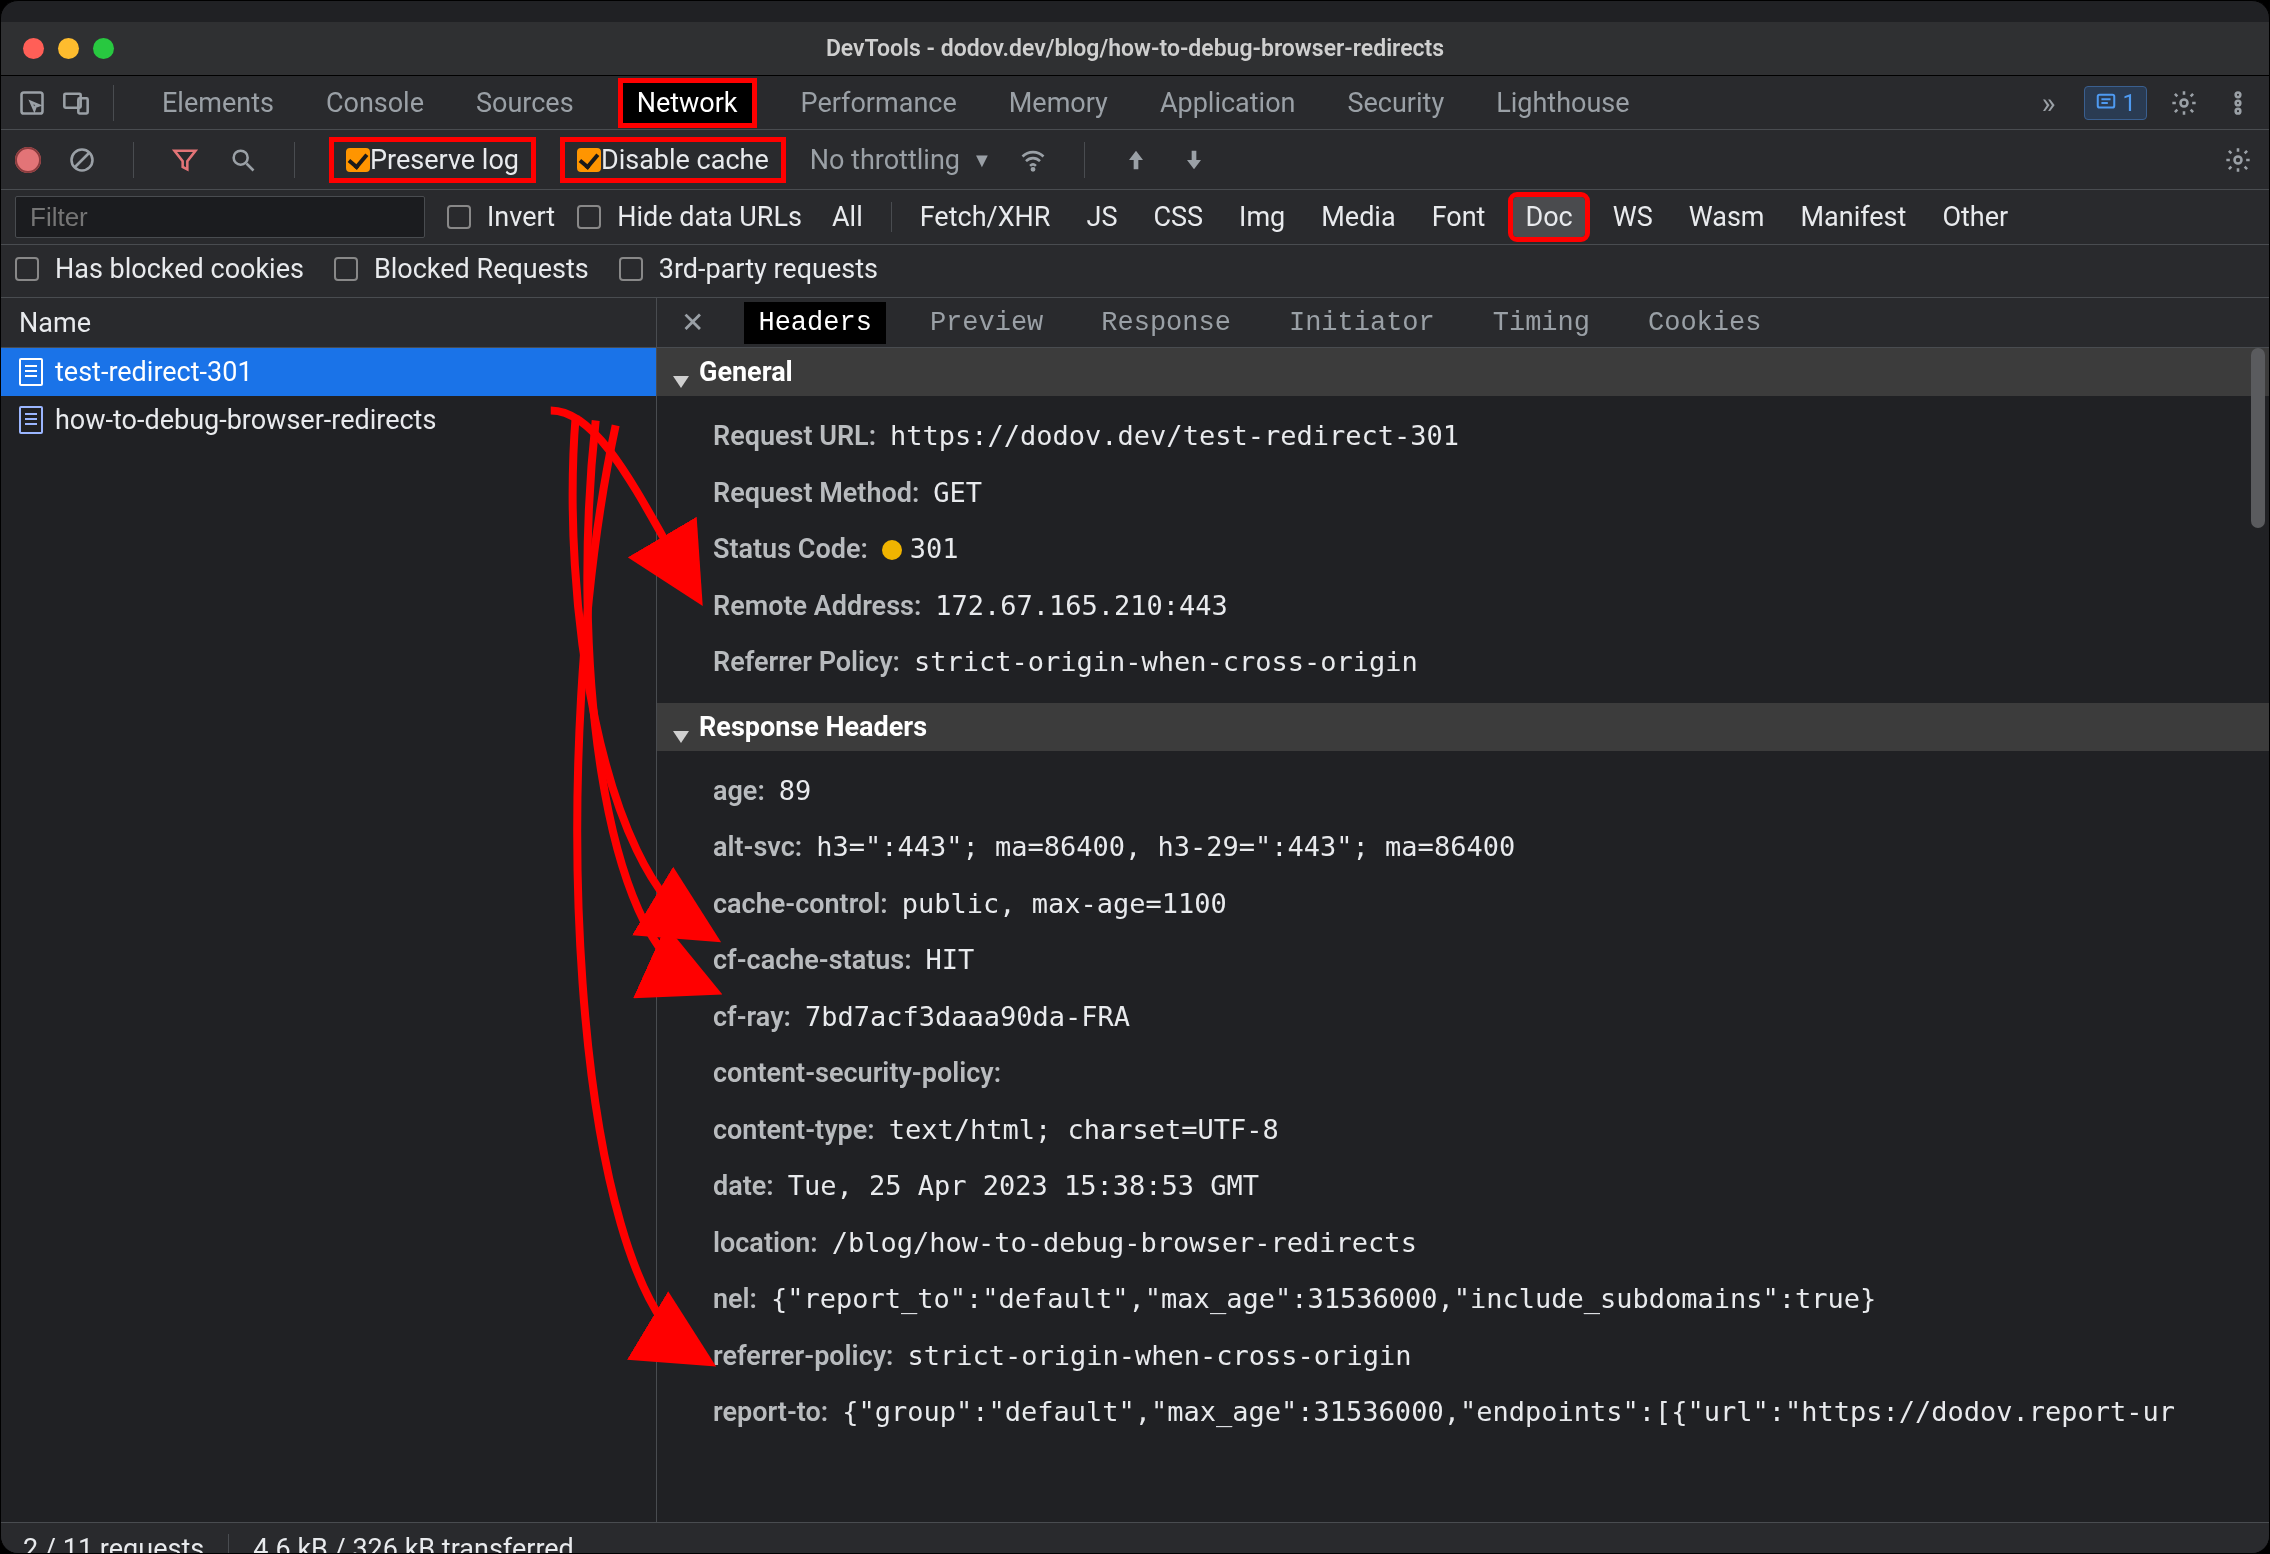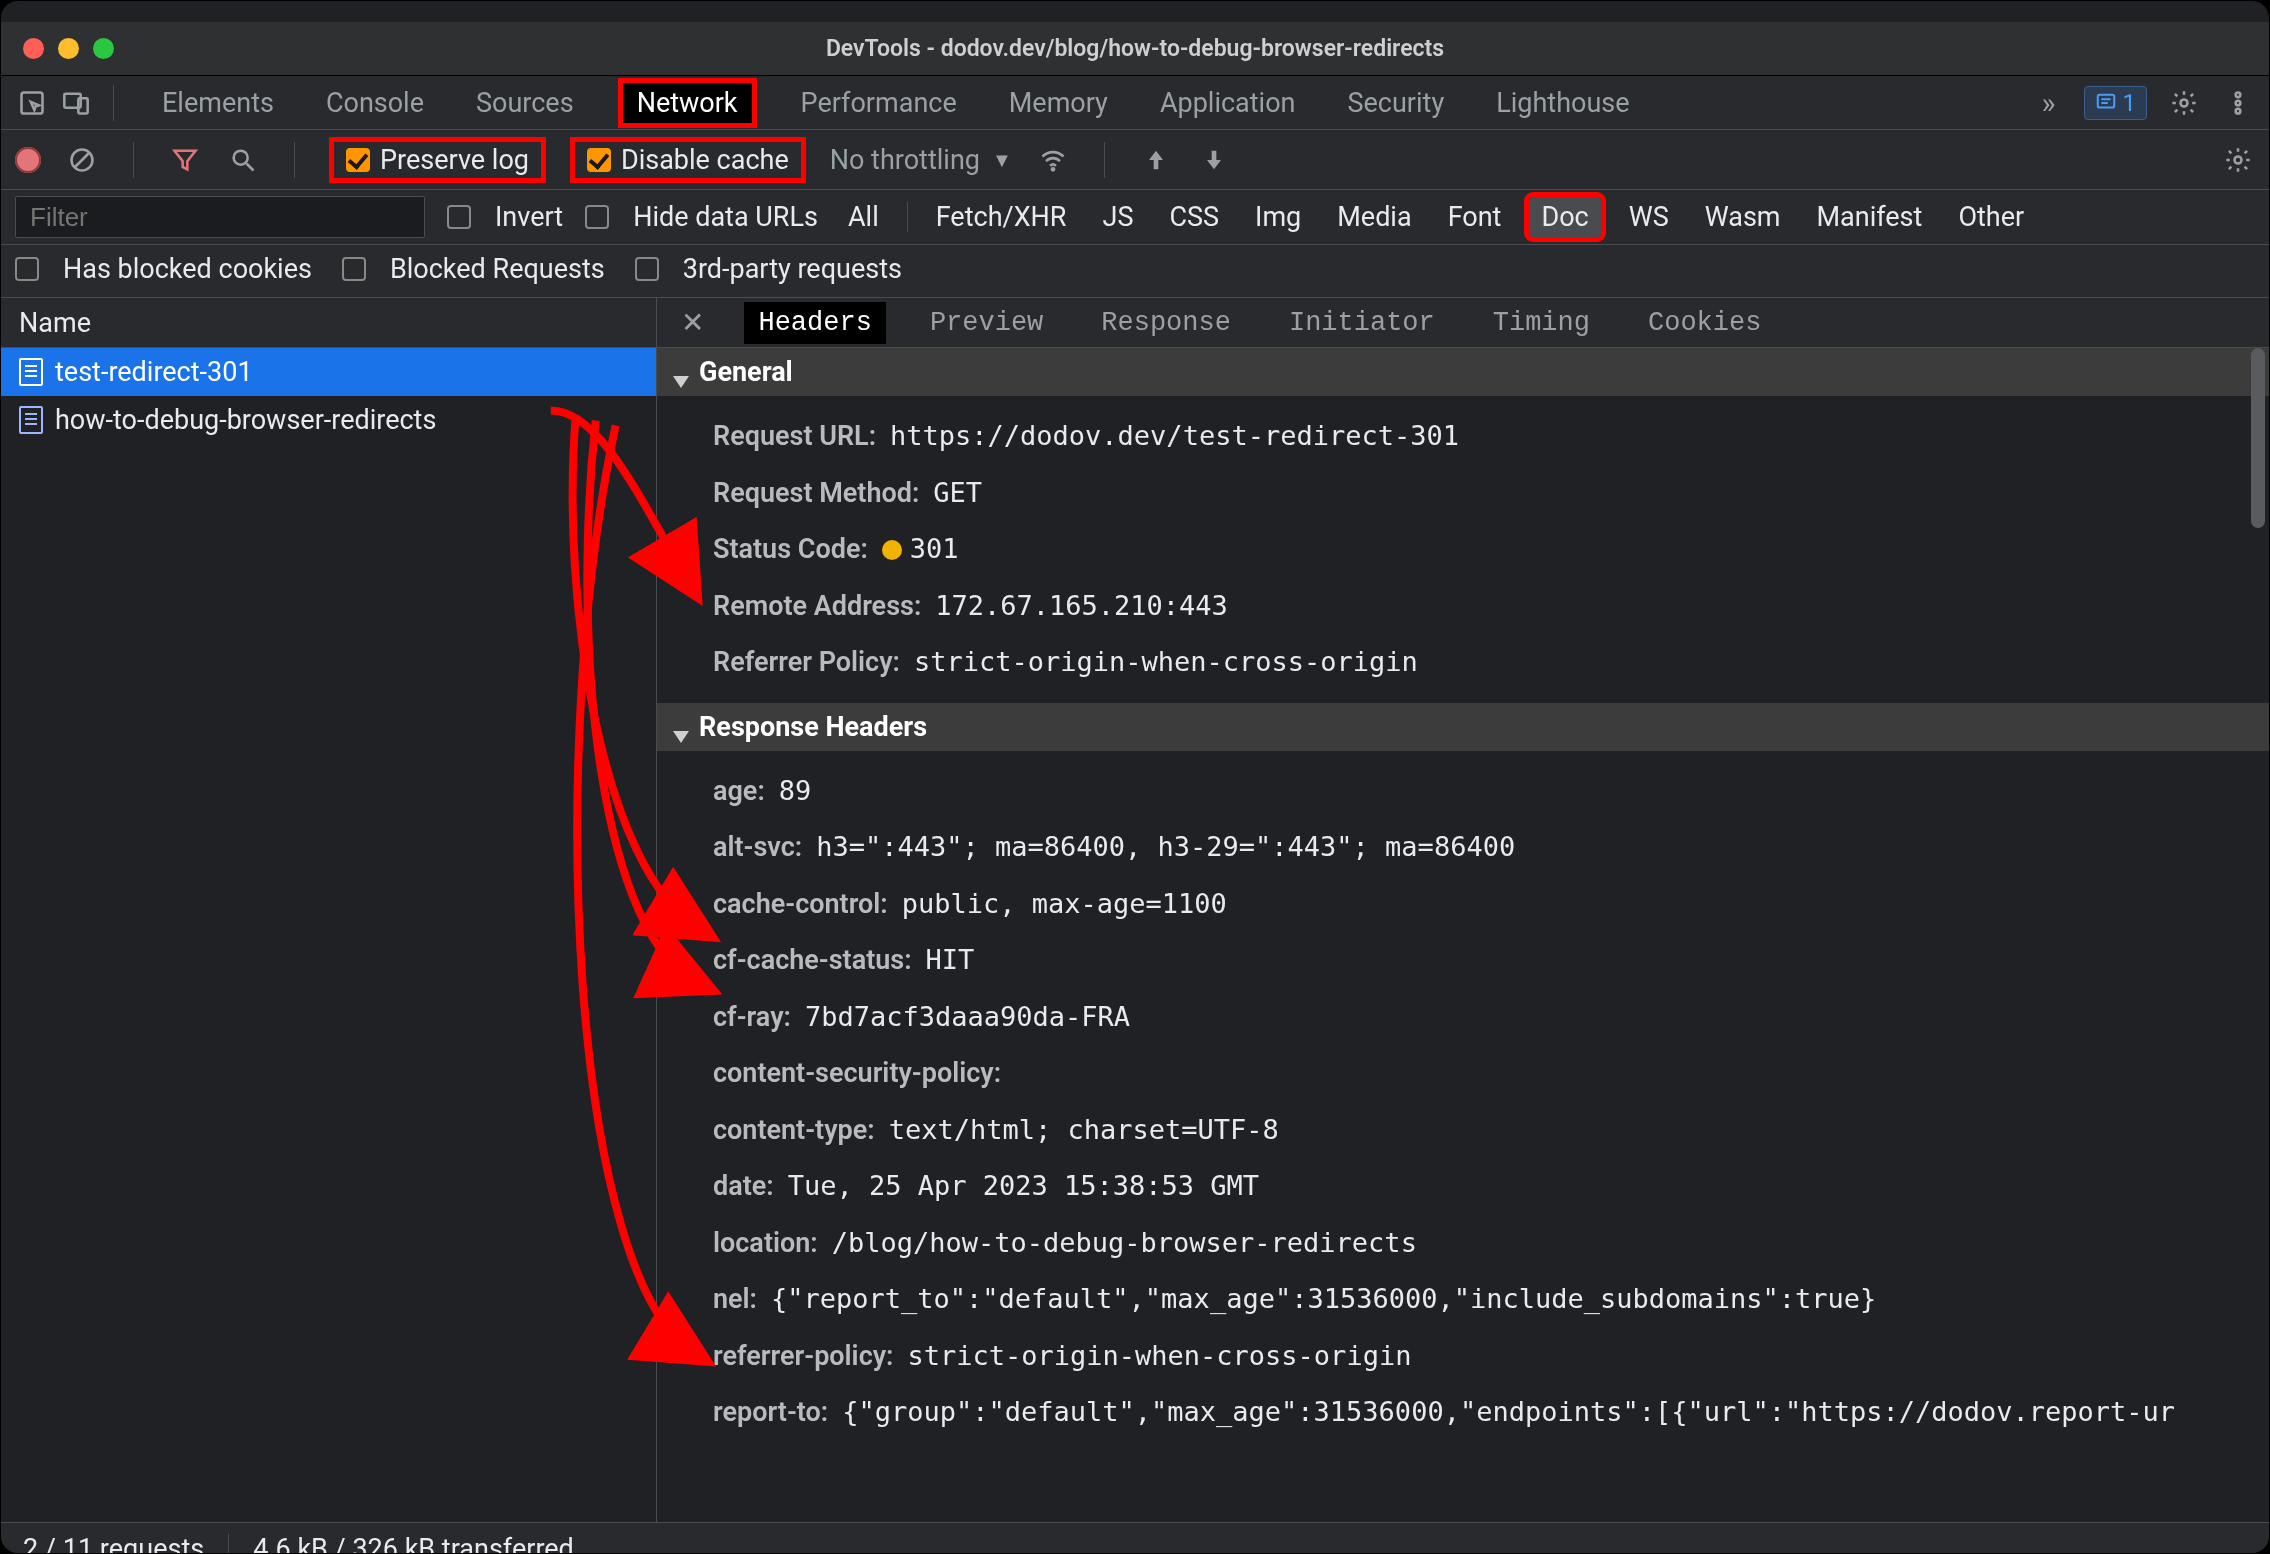--- a/index.html
+++ b/index.html
@@ -88,21 +88,21 @@
   .net-toolbar {
     height:60px;
     background:var(--bg-toolbar);
     display:flex; align-items:center;
     padding:0 14px;
     gap:24px;
     border-bottom:1px solid var(--border);
   }
   .record-dot { width:26px; height:26px; border-radius:50%; background:#e37477; box-shadow:0 0 0 2px #8a3c3e inset; }
   .checkbox-group {
-    display:flex; align-items:center; gap:10px;
+    display:flex; align-items:center; 
     padding:2px 12px;
   }
   .highlight-red { border:5px solid var(--red); padding:2px 12px; }
   .cbox { width:24px; height:24px; border-radius:4px; display:inline-block; border:2px solid #888; position:relative; flex-shrink:0;}
   .cbox.checked { background:#ff9500; border-color:#ff9500; }
   .cbox.checked::after { content:""; position:absolute; left:4px; top:0px; width:8px; height:14px; border:solid #1a1a1a; border-width:0 4px 4px 0; transform:rotate(40deg); }
   .cbox-label { color:var(--text); font-size:27px; }
   .throttle { display:flex; align-items:center; gap:12px; color:var(--text-dim); font-size:27px; }
   .throttle .caret { font-size:20px; }
 
@@ -114,21 +114,21 @@
     border-bottom:1px solid var(--border);
     flex-wrap:wrap;
     row-gap:12px;
   }
   .filter-input {
     width:410px; height:42px;
     background:#1b1c1f; border:1px solid var(--border);
     color:var(--text-dim); font-size:26px;
     padding:0 14px; border-radius:2px;
   }
-  .filter-check { display:flex; align-items:center; gap:24px; color:var(--text); font-size:27px; }
+  .filter-check { display:flex; align-items:center; gap:16px; color:var(--text); font-size:27px; }
   .type-filter { color:var(--text); font-size:27px; padding:4px 8px; }
   .type-filter.pill {
     background:#4a4b4e; padding:4px 12px; border-radius:4px;
   }
   .type-filter.pill.highlight { outline:5px solid var(--red); }
   .filter-sep { width:1px; height:30px; background:var(--border); }
 
   .filter-bar2 {
     background:var(--bg-toolbar);
     display:flex; align-items:flex-start;

